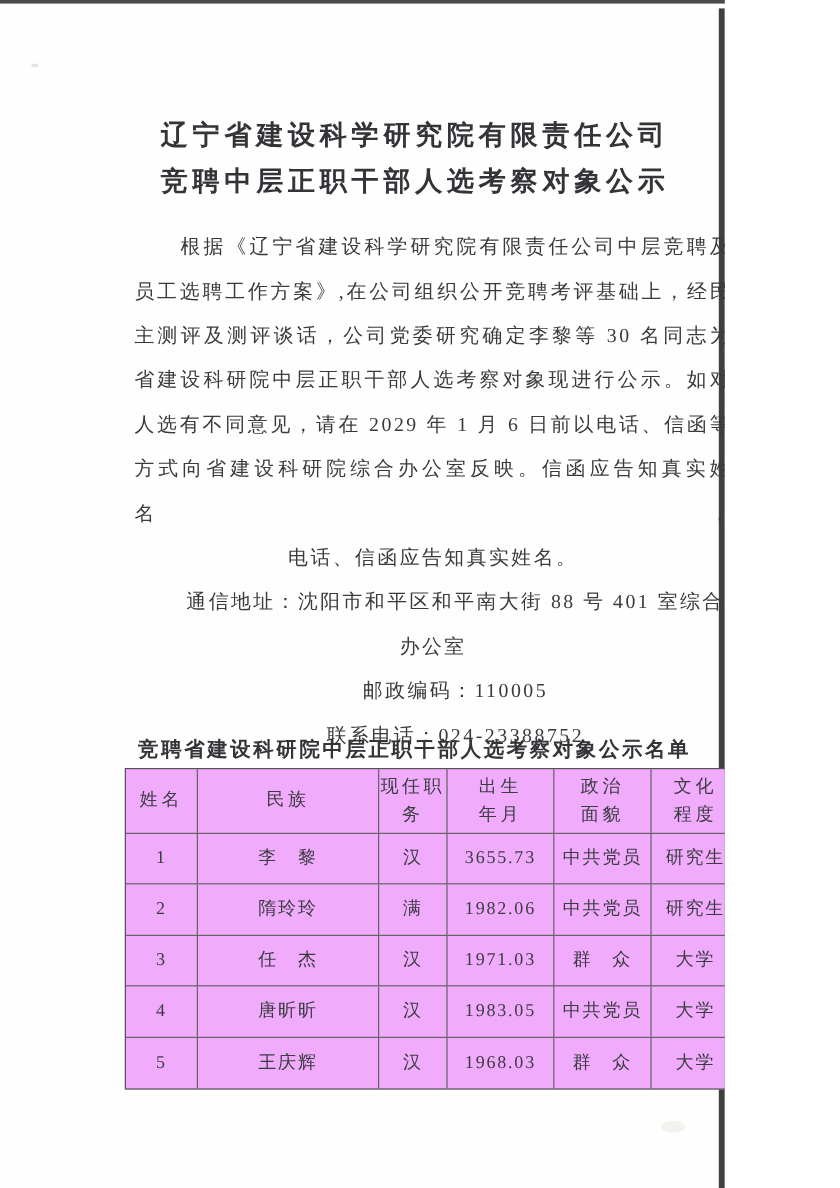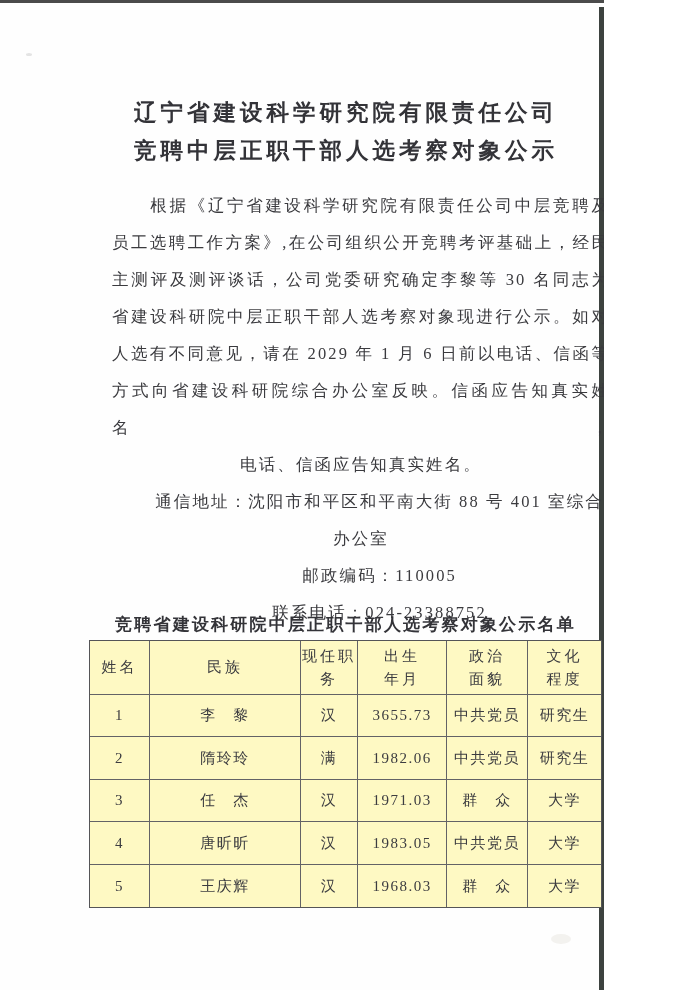--- a/index.html
+++ b/index.html
@@ -80,23 +80,23 @@
 
   
   .roster-caption {
     position: absolute; top: 613px; left: 89px; width: 513px;
     text-align: center;
     font-size: 17px; font-weight: bold;
     letter-spacing: 2.2px;
     color: #333338;
   }
   .roster-table {
-    position: absolute; top: 640px; left: 89px; width: 513px;
+    position: absolute; top: 640px; left: 104px; width: 513px;
     border: 1.4px solid #555557;
-    background: #fef9c3;
+    background: #f0abfc;
     box-sizing: border-box;
   }
   .t-row {
     display: grid;
     grid-template-columns: 60px 151px 57px 89px 81px 1fr;
   }
   .t-row .cell {
     display: flex; align-items: center; justify-content: center;
     text-align: center;
     border-right: 1px solid #636366;

